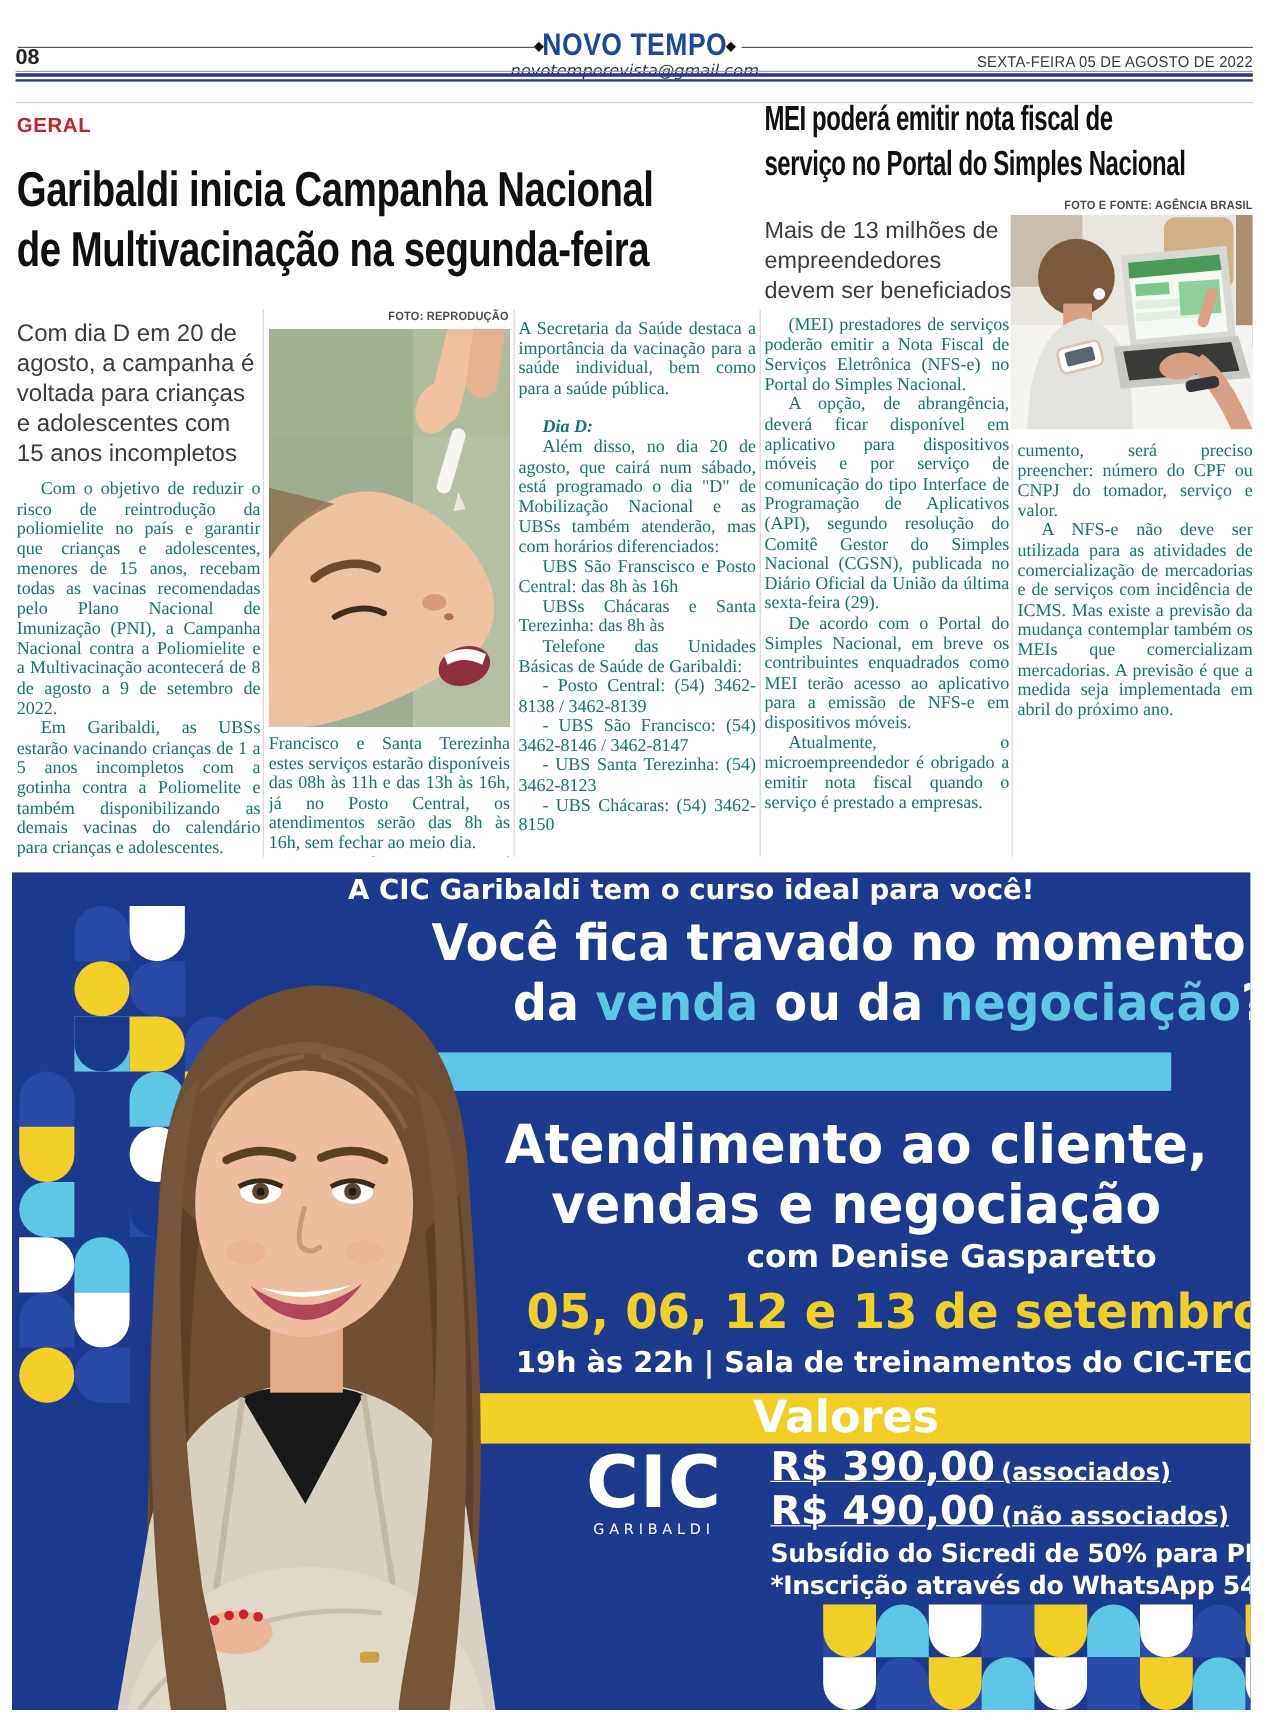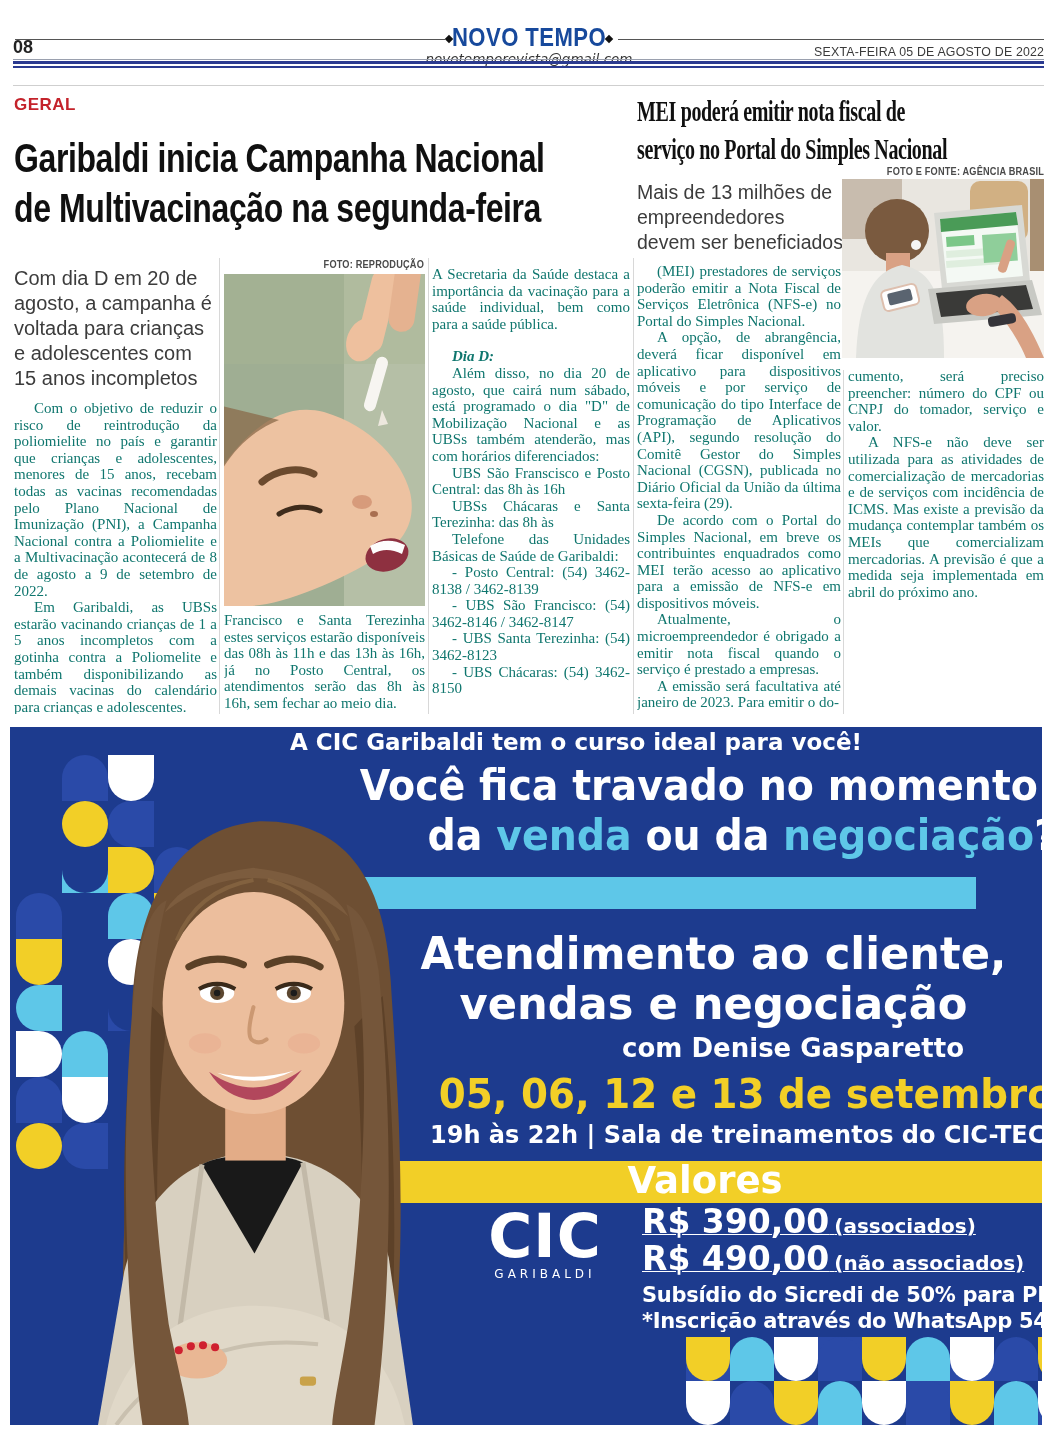--- a/index.html
+++ b/index.html
@@ -153,21 +153,21 @@
     <p class="ind">- Posto Central: (54) 3462-8138 / 3462-8139</p>
     <p class="ind">- UBS São Francisco: (54) 3462-8146 / 3462-8147</p>
     <p class="ind">- UBS Santa Terezinha: (54) 3462-8123</p>
     <p class="ind">- UBS Chácaras: (54) 3462-8150</p>
   </div>
 
   <div class="vrule" style="left:219px;top:258px;height:456px;"></div>
   <div class="vrule" style="left:428px;top:258px;height:456px;"></div>
   <div class="vrule" style="left:633px;top:258px;height:456px;"></div>
 
-  <div class="abs hl2" style="left:637px;top:92px;width:410px;font-family:Liberation Serif, serif;">
+  <div class="abs hl2" style="left:637px;top:80px;width:410px;">
     <div class="hl-line">MEI poderá emitir nota fiscal de</div>
     <div class="hl-line">serviço no Portal do Simples Nacional</div>
   </div>
 
   <div class="photocap" style="left:840px;top:166px;width:204px;">FOTO E FONTE: AGÊNCIA BRASIL</div>
 
   <div class="lead lead2">Mais de 13 milhões de empreendedores devem ser beneficiados</div>
 
   <div class="photo-frame" style="left:842px;top:179px;width:202px;height:179px;">
     <svg width="202" height="179" viewBox="0 0 202 179" xmlns="http://www.w3.org/2000/svg">
@@ -200,21 +200,20 @@
       <rect x="160" y="60" width="9" height="34" rx="4" fill="#d9a184" transform="rotate(18 164 77)"></rect>
       <rect x="146" y="136" width="28" height="10" rx="4" fill="#35343a" transform="rotate(-10 160 141)"></rect>
     </svg>
   </div>
 
   <div class="body-col" style="left:637px;top:263px;width:204px;height:451px;">
     <p class="ind">(MEI) prestadores de serviços poderão emitir a Nota Fiscal de Serviços Eletrônica (NFS-e) no Portal do Simples Nacional.</p>
     <p class="ind">A opção, de abrangência, deverá ficar disponível em aplicativo para dispositivos móveis e por serviço de comunicação do tipo Interface de Programação de Aplicativos (API), segundo resolução do Comitê Gestor do Simples Nacional (CGSN), publicada no Diário Oficial da União da última sexta-feira (29).</p>
     <p class="ind">De acordo com o Portal do Simples Nacional, em breve os contribuintes enquadrados como MEI terão acesso ao aplicativo para a emissão de NFS-e em dispositivos móveis.</p>
     <p class="ind">Atualmente, o microempreendedor é obrigado a emitir nota fiscal quando o serviço é prestado a empresas.</p>
-    <p class="ind">A emissão será facultativa até janeiro de 2023. Para emitir o do-</p>
   </div>
 
   <div class="vrule" style="left:843px;top:370px;height:344px;"></div>
 
   <div class="body-col" style="left:848px;top:368px;width:196px;height:346px;">
     <p>cumento, será preciso preencher: número do CPF ou CNPJ do tomador, serviço e valor.</p>
     <p class="ind">A NFS-e não deve ser utilizada para as atividades de comercialização de mercadorias e de serviços com incidência de ICMS. Mas existe a previsão da mudança contemplar também os MEIs que comercializam mercadorias. A previsão é que a medida seja implementada em abril do próximo ano.</p>
 
   </div>
 

